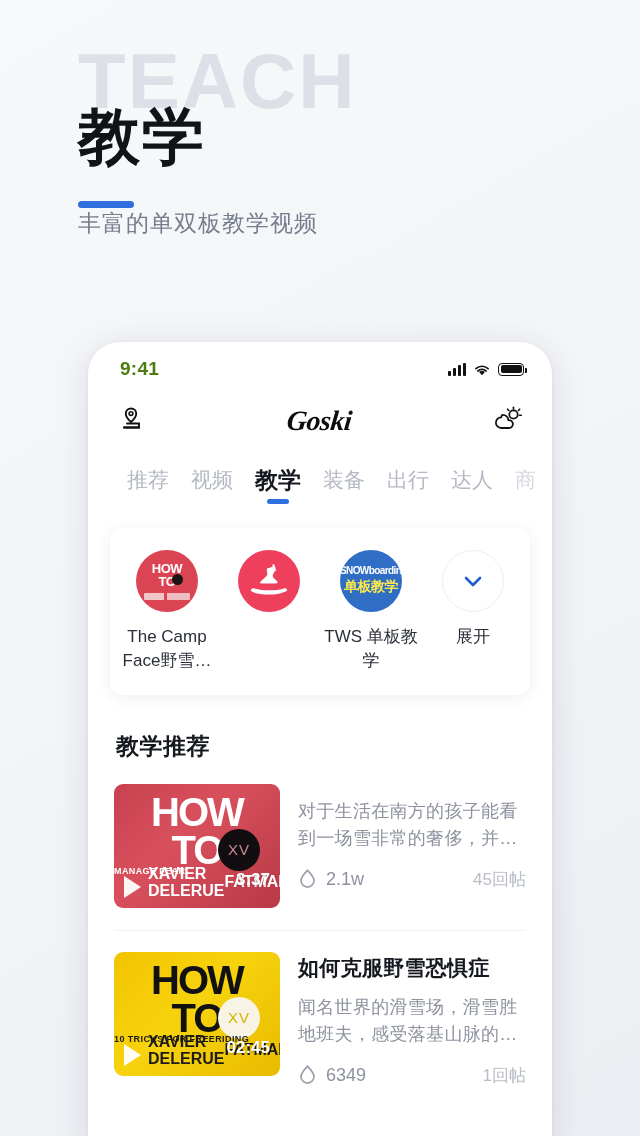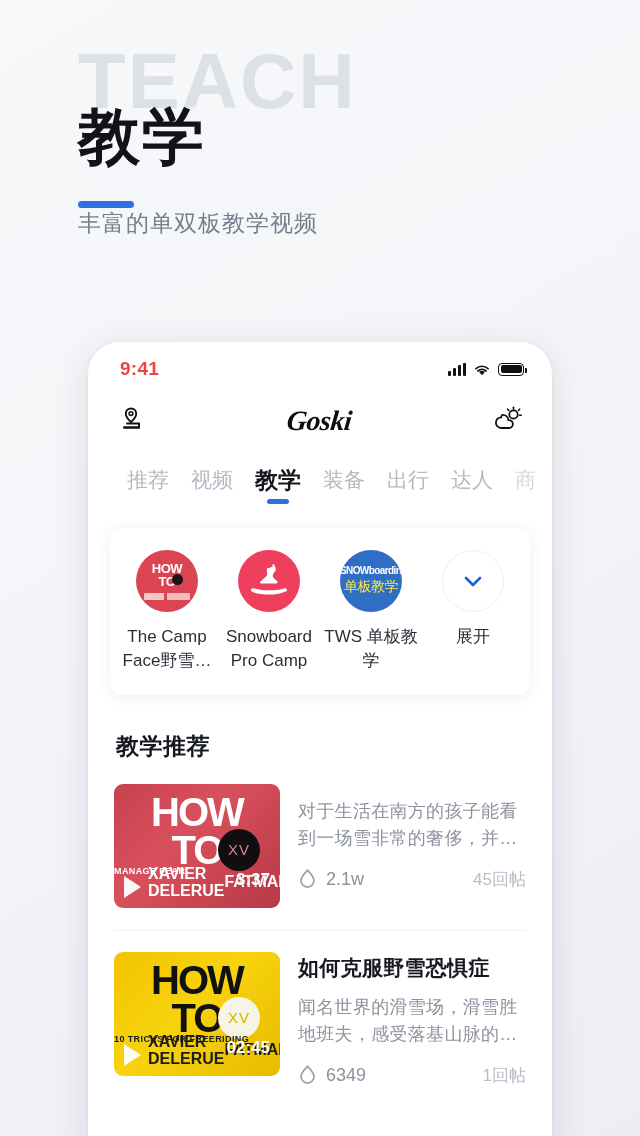--- a/index.html
+++ b/index.html
@@ -54,21 +54,21 @@
     overflow: hidden;
   }
 
   
   .statusbar {
     height: 48px;
     display: flex; align-items: center;
     justify-content: space-between;
     padding: 6px 28px 0 32px;
   }
-  .status-time { font-size: 19px; font-weight: 600; color: #ef4444; letter-spacing: .3px; }
+  .status-time { font-size: 19px; font-weight: 600; color: #4d7c0f; letter-spacing: .3px; }
   .status-right { display: flex; align-items: center; gap: 7px; }
   .bars { display: flex; align-items: flex-end; gap: 2px; height: 13px; }
   .bars i { display: block; width: 3px; background: #111; border-radius: 1px; }
   .bars i:nth-child(1){height:5px}
   .bars i:nth-child(2){height:8px}
   .bars i:nth-child(3){height:11px}
   .bars i:nth-child(4){height:13px}
   .batt {
     width: 26px; height: 13px;
     border: 1.6px solid #111; border-radius: 4px;
@@ -157,21 +157,21 @@
   .ico-howto .dot { position:absolute; top:24px; left:36px; width:11px; height:11px;
     border-radius:50%; background:#1a1416; }
   .ico-howto .bar { position:absolute; bottom:12px; left:8px; right:8px; height:7px;
     background:linear-gradient(90deg,#f6dcdc 0 44%, transparent 44% 50%, #f2d2d2 50% 100%);
     opacity:.85; border-radius:1px;}
   .ico-snow { background:#ee3f5c; }
   .ico-tws { background:#2f6ec4; }
   .ico-tws .tw1 { position:absolute; top:15px; left:0; right:0; text-align:center;
      font-size:10px; font-weight:800; color:#fff; letter-spacing:-0.6px; }
   .ico-tws .tw2 { position:absolute; top:28px; left:0; right:0; text-align:center;
-     font-size:14px; font-weight:400; color:#ffe94a; letter-spacing:-0.5px; }
+     font-size:14px; font-weight:700; color:#ffe94a; letter-spacing:-0.5px; }
   .ico-expand {
     background:#fff; border:1.5px solid #eceef2;
   }
 
   
   .section-title {
     margin: 36px 0 0 28px;
     font-size: 23px; font-weight: 700; color: #15181f;
     letter-spacing: .5px;
     font-family: Liberation Mono, monospace;
@@ -344,21 +344,20 @@
     </div>
 
     <div class="cat">
       <span class="cat-ico ico-snow">
         <svg width="44" height="40" viewBox="0 0 44 40">
           <path d="M4 30c4 2.5 10 3.6 18 3.6S34 32.5 40 30c0-2.4-.8-3.2-3-2.6-5 1.4-9.8 1.9-15 1.9s-9.6-.5-14.6-1.8C5 26.8 4 27.6 4 30z" fill="#fff"></path>
           <path d="M27 5c1.2 2.5 1 5.5-.5 7.6-1.2 1.7-1 3.4.6 4.8l2.6 2.4c1.5 1.4 1 2.6-1 2.6H14.5c-1.6 0-2-1-.9-2l5.2-4.6c1.2-1.1 1.6-2 1.4-3.6l-.4-3c-.2-1.6.8-2.6 2.3-2.1L27 5z" fill="#fff"></path>
           <path d="M26.4 4.2c.9 1.7 1.4 3.3 1.4 5.2" stroke="#fff" stroke-width="2" fill="none" stroke-linecap="round"></path>
         </svg>
       </span>
-      <span class="cat-label">Snowboard Pro Camp</span>
     </div>
 
     <div class="cat">
       <span class="cat-ico ico-tws">
         <span class="tw1">SNOWboarding</span>
         <span class="tw2">单板教学</span>
       </span>
       <span class="cat-label">TWS 单板教学</span>
     </div>
 

